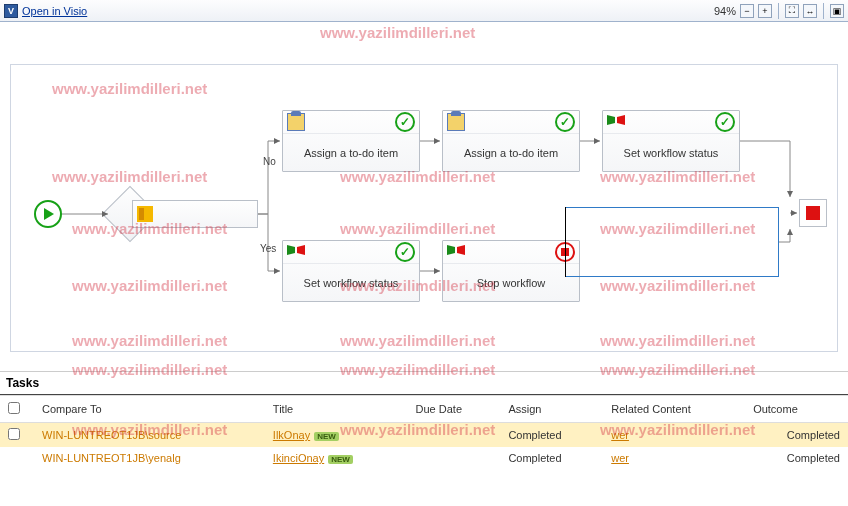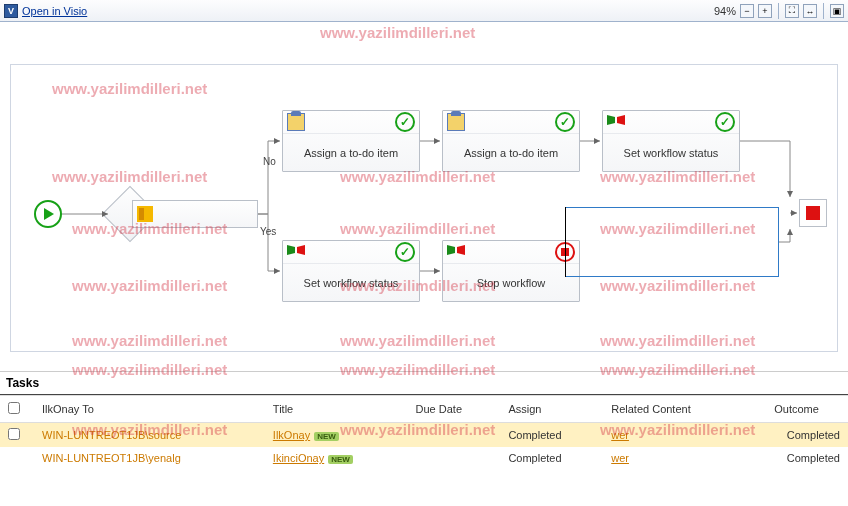--- a/index.html
+++ b/index.html
@@ -76,21 +76,21 @@
 <path d="M258 192 L268 192 L268 119 L280 119" fill="none" stroke="#888" marker-end="url(#ah)"></path>
 <path d="M258 192 L268 192 L268 249 L280 249" fill="none" stroke="#888" marker-end="url(#ah)"></path>
 <line x1="420" y1="119" x2="440" y2="119" stroke="#888" marker-end="url(#ah)"></line>
 <line x1="580" y1="119" x2="600" y2="119" stroke="#888" marker-end="url(#ah)"></line>
 <path d="M740 119 L790 119 L790 175" fill="none" stroke="#888" marker-end="url(#ah)"></path>
 <line x1="420" y1="249" x2="440" y2="249" stroke="#888" marker-end="url(#ah)"></line>
 <path d="M779 220 L790 220 L790 207" fill="none" stroke="#888" marker-end="url(#ah)"></path>
 <line x1="790" y1="191" x2="797" y2="191" stroke="#888" marker-end="url(#ah)"></line>
 </svg>
 <span class="elabel" style="left:263px;top:134px">No</span>
-<span class="elabel" style="left:260px;top:204px">Yes</span>
+<span class="elabel" style="left:260px;top:221px">Yes</span>
 
 <div class="wm" style="left:52px;top:58px">www.yazilimdilleri.net</div>
 <div class="wm" style="left:320px;top:2px">www.yazilimdilleri.net</div>
 <div class="wm" style="left:52px;top:146px">www.yazilimdilleri.net</div>
 <div class="wm" style="left:340px;top:146px">www.yazilimdilleri.net</div>
 <div class="wm" style="left:600px;top:146px">www.yazilimdilleri.net</div>
 <div class="wm" style="left:72px;top:198px">www.yazilimdilleri.net</div>
 <div class="wm" style="left:340px;top:198px">www.yazilimdilleri.net</div>
 <div class="wm" style="left:600px;top:198px">www.yazilimdilleri.net</div>
 <div class="wm" style="left:72px;top:255px">www.yazilimdilleri.net</div>
@@ -100,26 +100,26 @@
 <div class="wm" style="left:340px;top:310px">www.yazilimdilleri.net</div>
 <div class="wm" style="left:600px;top:310px">www.yazilimdilleri.net</div>
 </div>
 
 <div class="tasks">
 <div class="thead">Tasks</div>
 <table class="tgrid">
 <tbody>
         <tr>
 <th style="width:24px"><input type="checkbox" style=""></th>
-<th>IlkOnay To</th>
+<th>Compare To</th>
 <th>Title</th>
 <th>Due Date</th>
 <th>Assign</th>
 <th>Related Content</th>
-<th style="text-align:center">Outcome</th>
+<th style="text-align:left">Outcome</th>
 </tr>
 <tr class="sel">
 <td><input type="checkbox" style=""></td>
 <td>WIN-LUNTREOT1JB\source</td>
 <td><span class="lnk">IlkOnay</span><span class="new">NEW</span></td>
 <td></td>
 <td style="color:#333">Completed</td>
 <td><span class="lnk">wer</span></td>
 <td style="color:#333;text-align:right">Completed</td>
 </tr>

